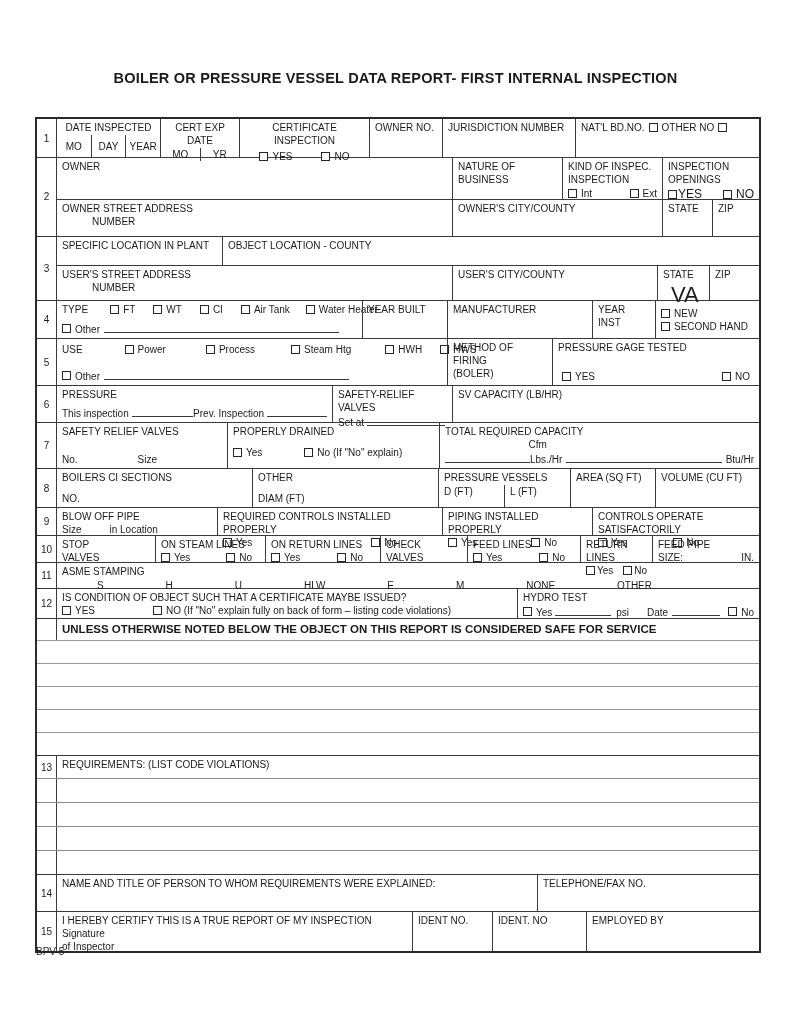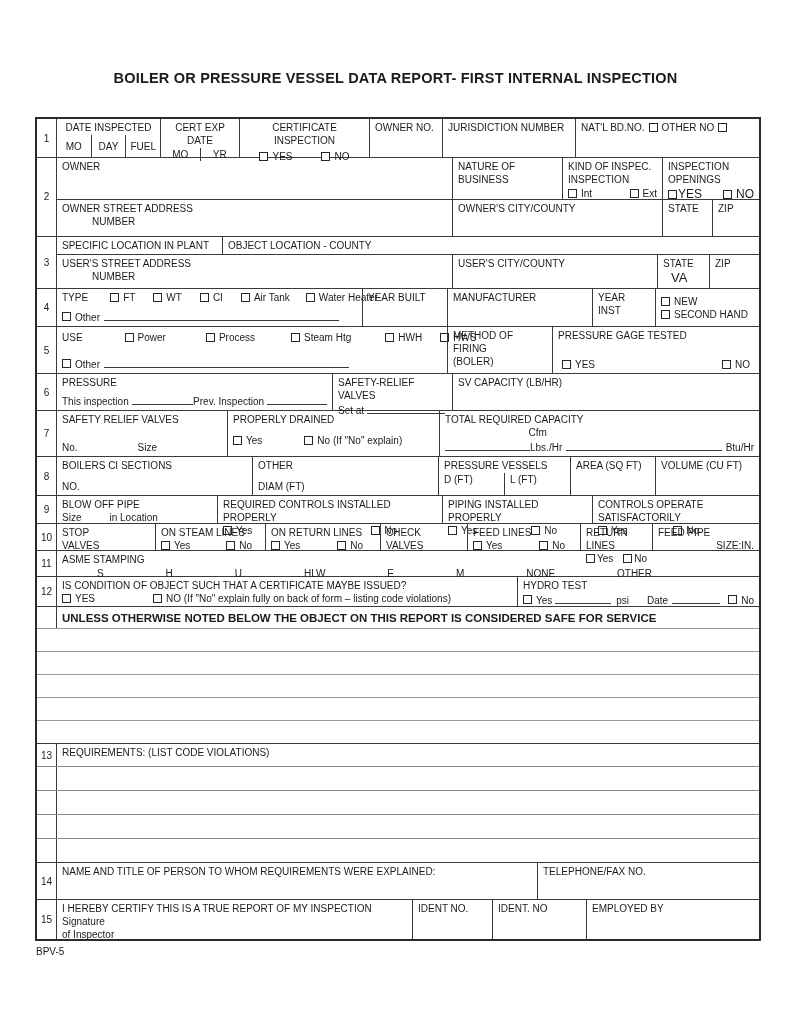--- a/index.html
+++ b/index.html
@@ -30,39 +30,39 @@
   .sub{display:flex;flex:1;margin:1px -5px -2px -5px;}
   .sub .sc{flex:1;display:flex;align-items:center;justify-content:center;
            border-left:1px solid #3a3a3a;}
   .sub .sc:first-child{border-left:none;}
   .sub.tl .sc{justify-content:flex-start;padding-left:5px;align-items:flex-start;}
   .big{font-size:12px;}
   .banner{font-weight:bold;font-size:11.5px;display:flex;align-items:center;}
   .fullrow{border-top:1px solid #9a9a9a;box-sizing:border-box;}
   .gapgrp{border-top:1px solid #8a8a8a;}
   .footer{position:absolute;left:36px;top:946px;font-size:10px;}
-  .va{font-size:13px;padding-left:8px;}
+  .va{font-size:22px;padding-left:8px;}
   .marks{display:flex;justify-content:space-between;width:555px;padding-left:35px;margin-top:1px;}
 </style>
 </head>
 <body>
 
 <div class="page">
   <div class="title">BOILER OR PRESSURE VESSEL DATA REPORT- FIRST INTERNAL INSPECTION</div>
 
   <div class="form">
 
     <div class="grp first" style="height:38px">
       <div class="numcol">1</div>
       <div class="cell" style="flex:0 0 103px">
         <div class="ctr">DATE INSPECTED</div>
         <div class="sub">
           <span class="sc">MO</span>
           <span class="sc">DAY</span>
-          <span class="sc">FUEL</span>
+          <span class="sc">YEAR</span>
         </div>
       </div>
       <div class="cell" style="flex:0 0 79px">
         <div class="ctr">CERT EXP DATE</div>
         <div class="sub">
           <span class="sc">MO</span>
           <span class="sc">YR</span>
         </div>
       </div>
       <div class="cell" style="flex:0 0 130px">
@@ -454,21 +454,21 @@
             <span>Yes</span>
           </span>
           <span class="line">
             <span class="cb" style="margin-right:2px"></span>
             <span>No</span>
           </span>
         </div>
       </div>
       <div class="cell grow">
         <div>FEED PIPE</div>
-        <div class="line" style="justify-content:flex-end">
+        <div class="line" style="justify-content:space-between">
           <span>SIZE:</span>
           <span>IN.</span>
         </div>
       </div>
     </div>
 
     <div class="grp" style="height:26px">
       <div class="numcol">11</div>
       <div class="cell grow">
         <div>ASME STAMPING</div>

